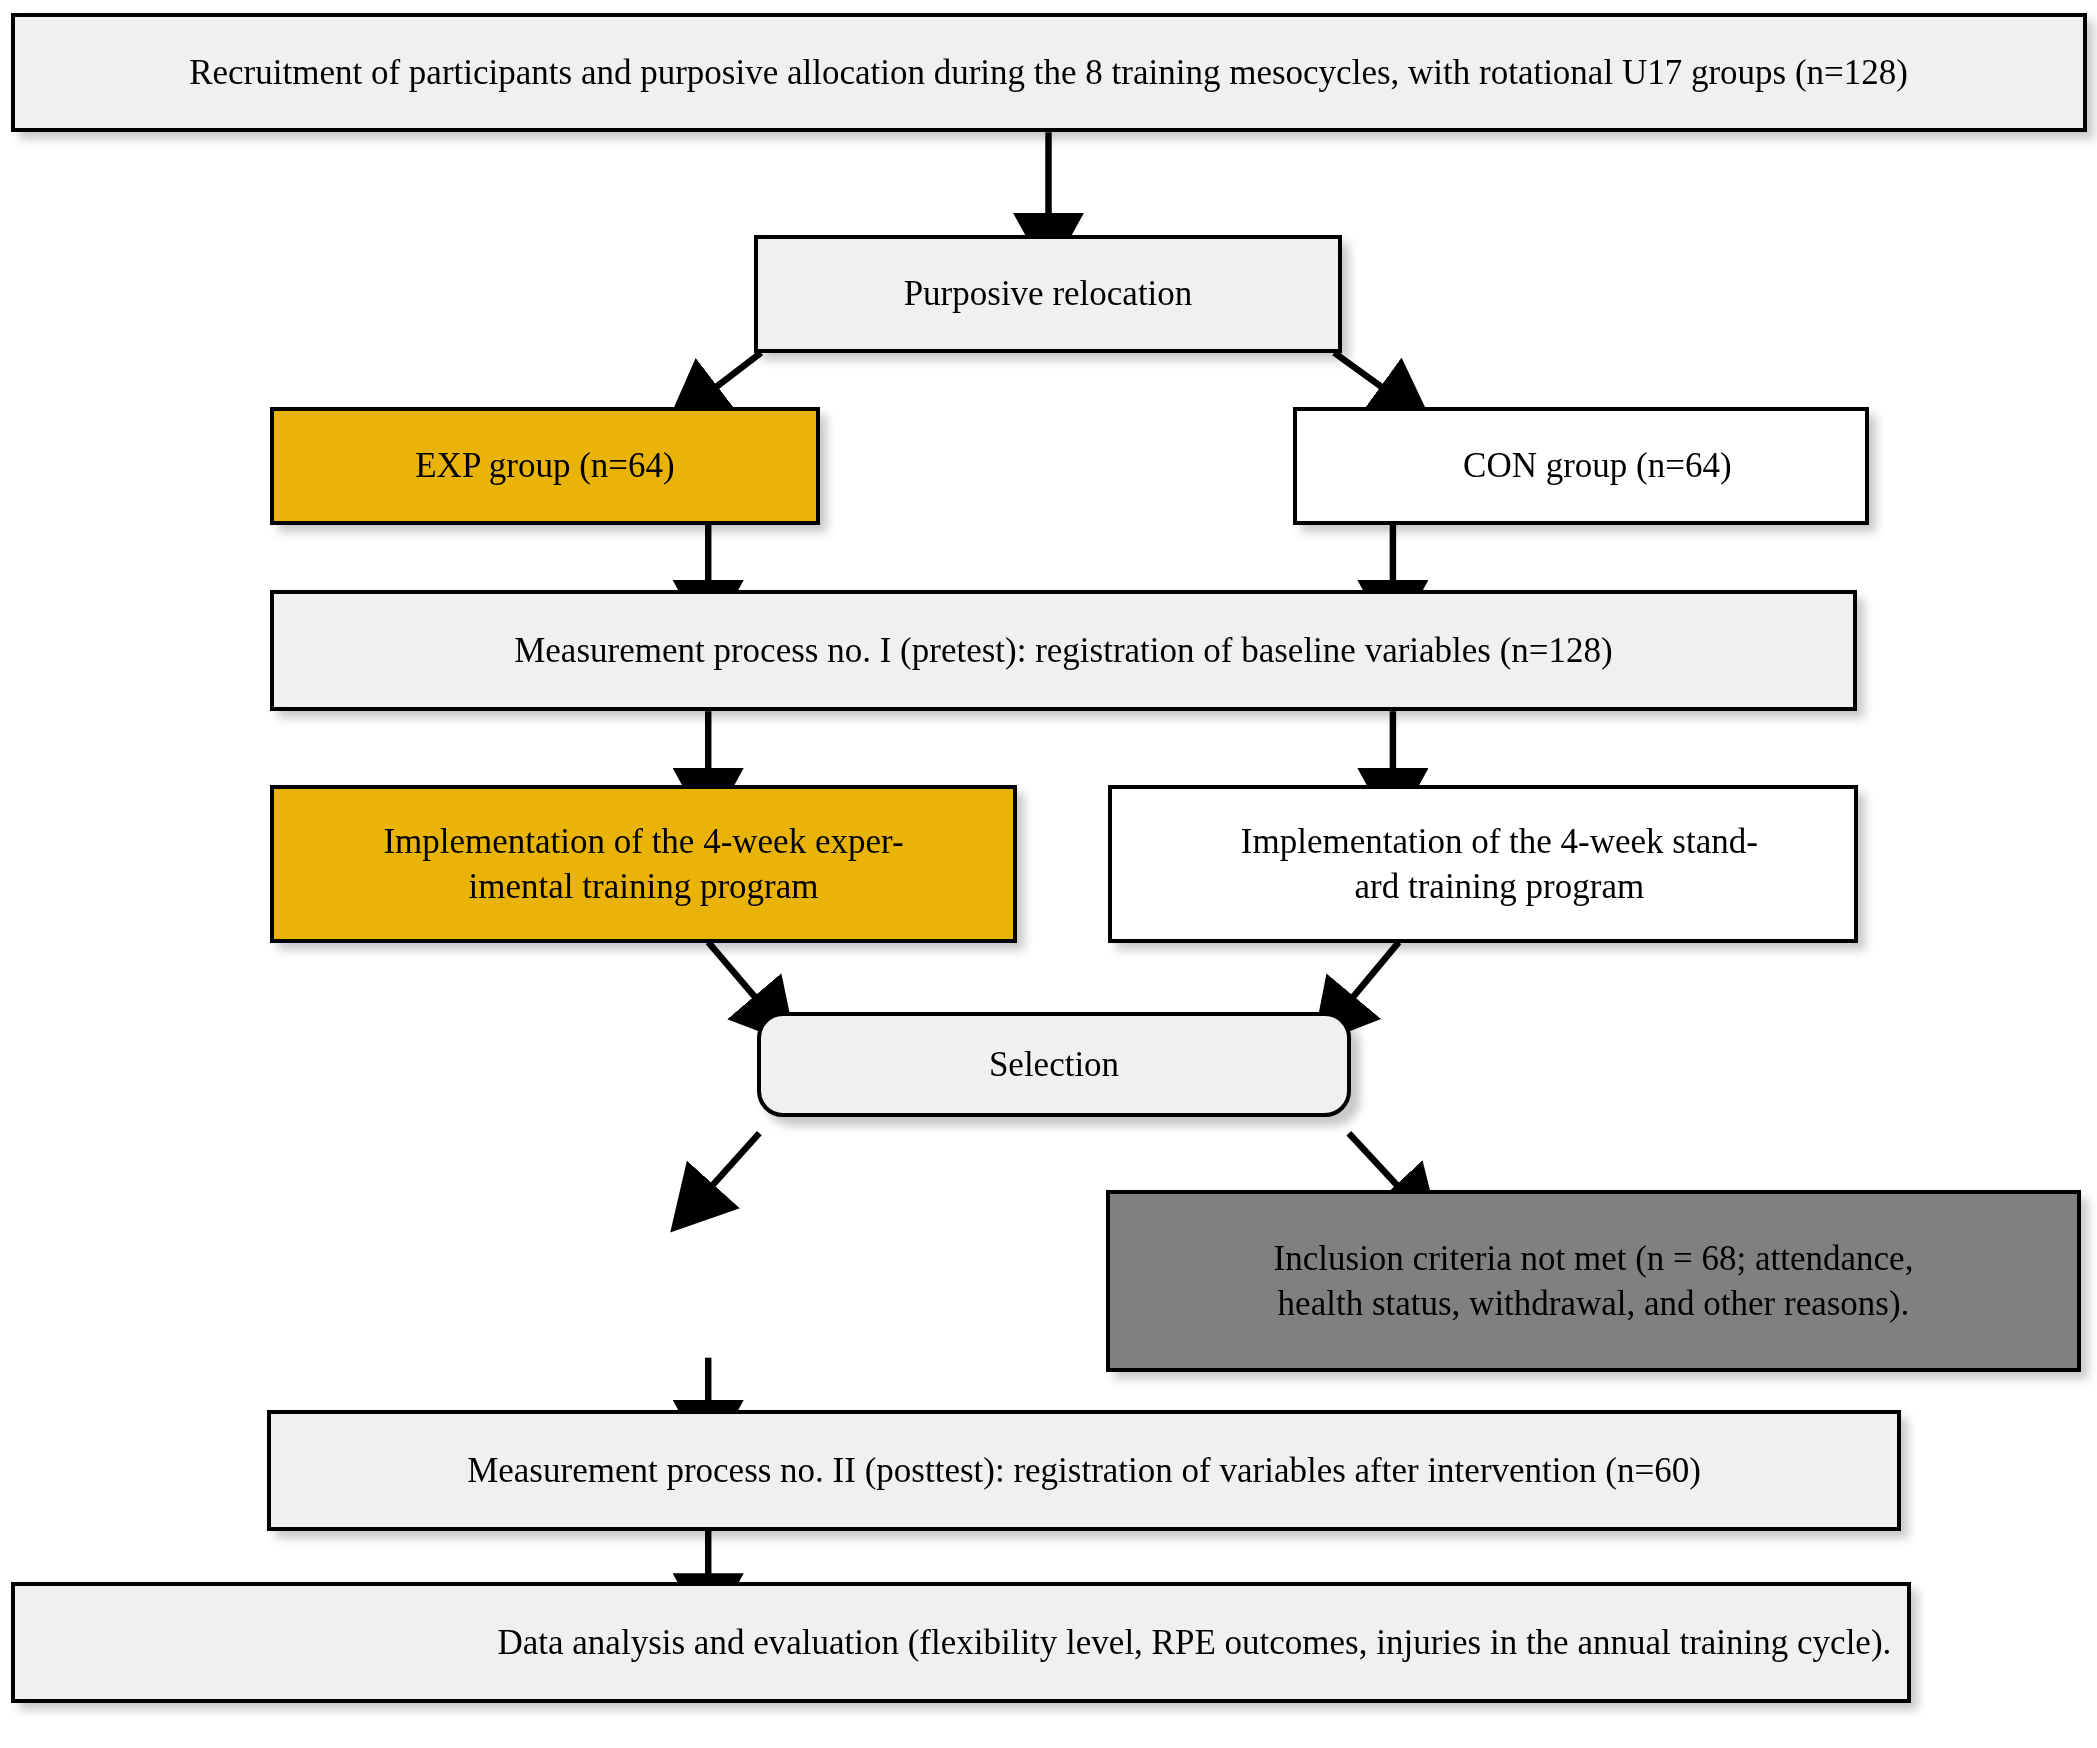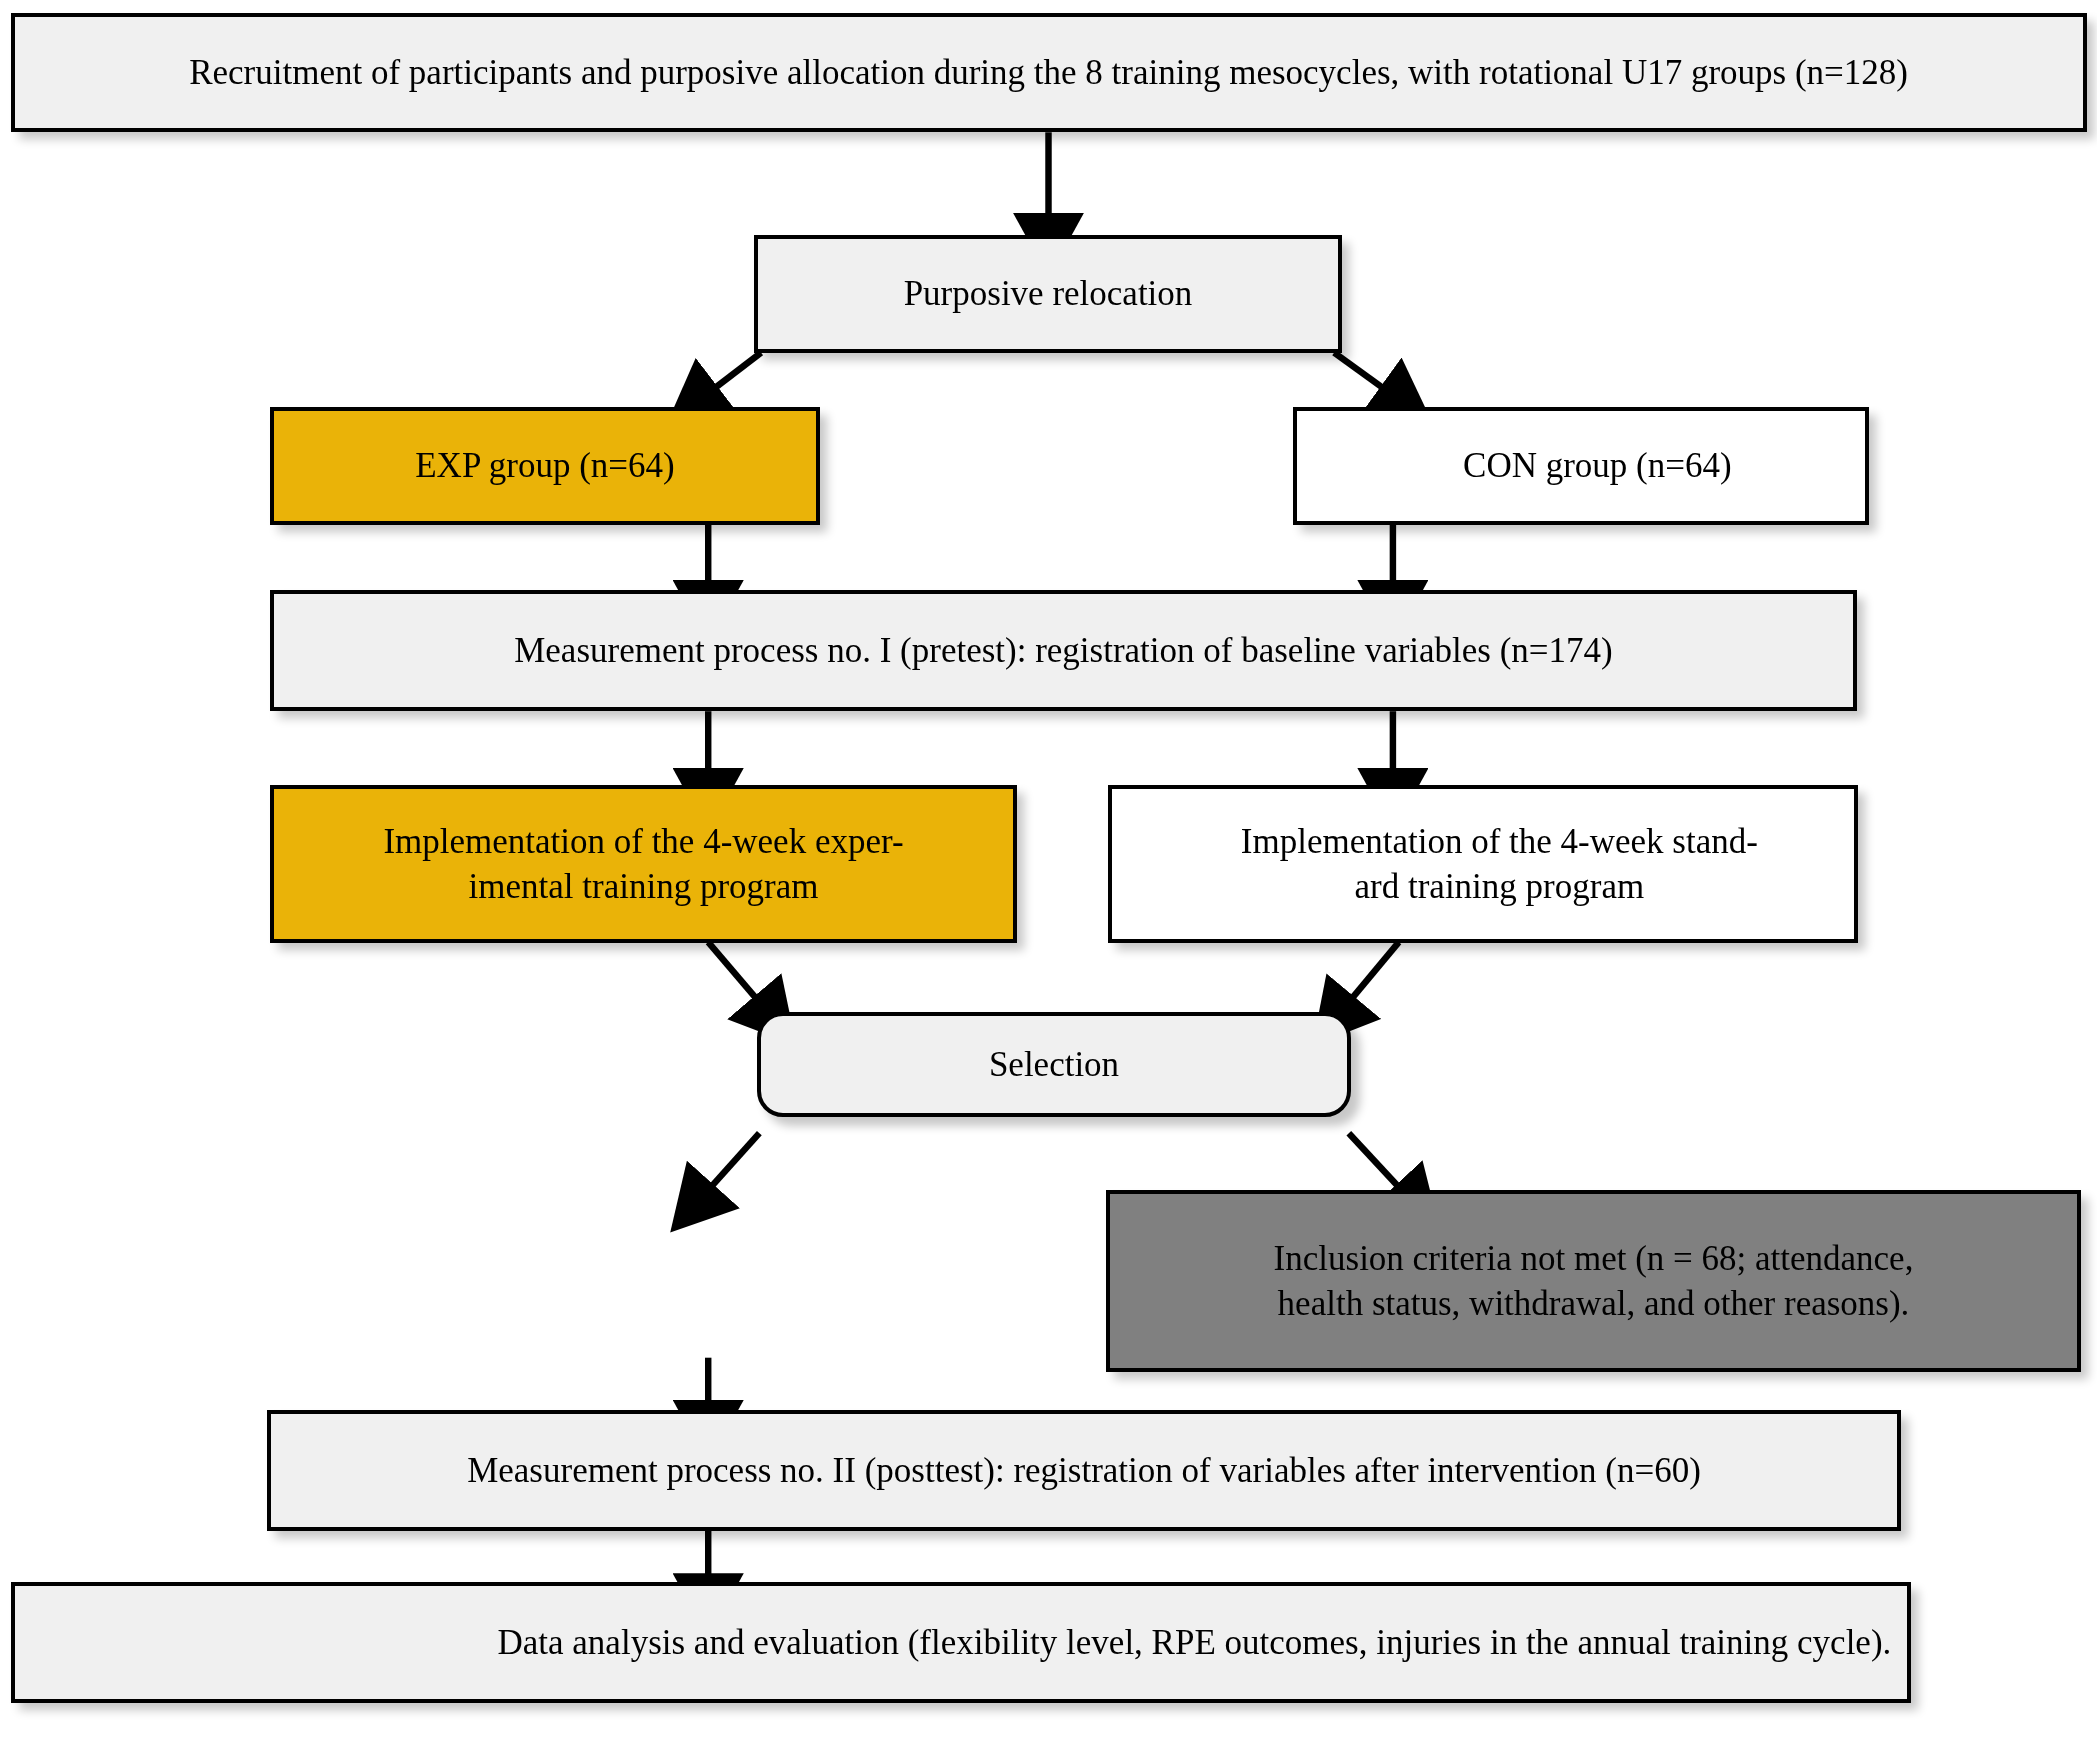--- a/index.html
+++ b/index.html
@@ -93,21 +93,21 @@
 
   <div class="node fill-gray" style="left:270px; top:407px; width:550px; height:118px;">
     <span class="label">EXP group (n=64)</span>
   </div>
 
   <div class="node fill-white" style="left:1293px; top:407px; width:576px; height:118px;">
     <span class="label">CON group (n=64)</span>
   </div>
 
   <div class="node fill-light" style="left:270px; top:590px; width:1587px; height:121px;">
-    <span class="label">Measurement process no. I (pretest): registration of baseline variables (n=174)</span>
+    <span class="label">Measurement process no. I (pretest): registration of baseline variables (n=128)</span>
   </div>
 
   <div class="node fill-gray" style="left:270px; top:785px; width:747px; height:158px;">
     <span class="label">
       <span class="ln">Implementation of the 4-week exper-</span>
       <span class="ln">imental training program</span>
     </span>
   </div>
 
   <div class="node fill-white" style="left:1108px; top:785px; width:750px; height:158px;">

